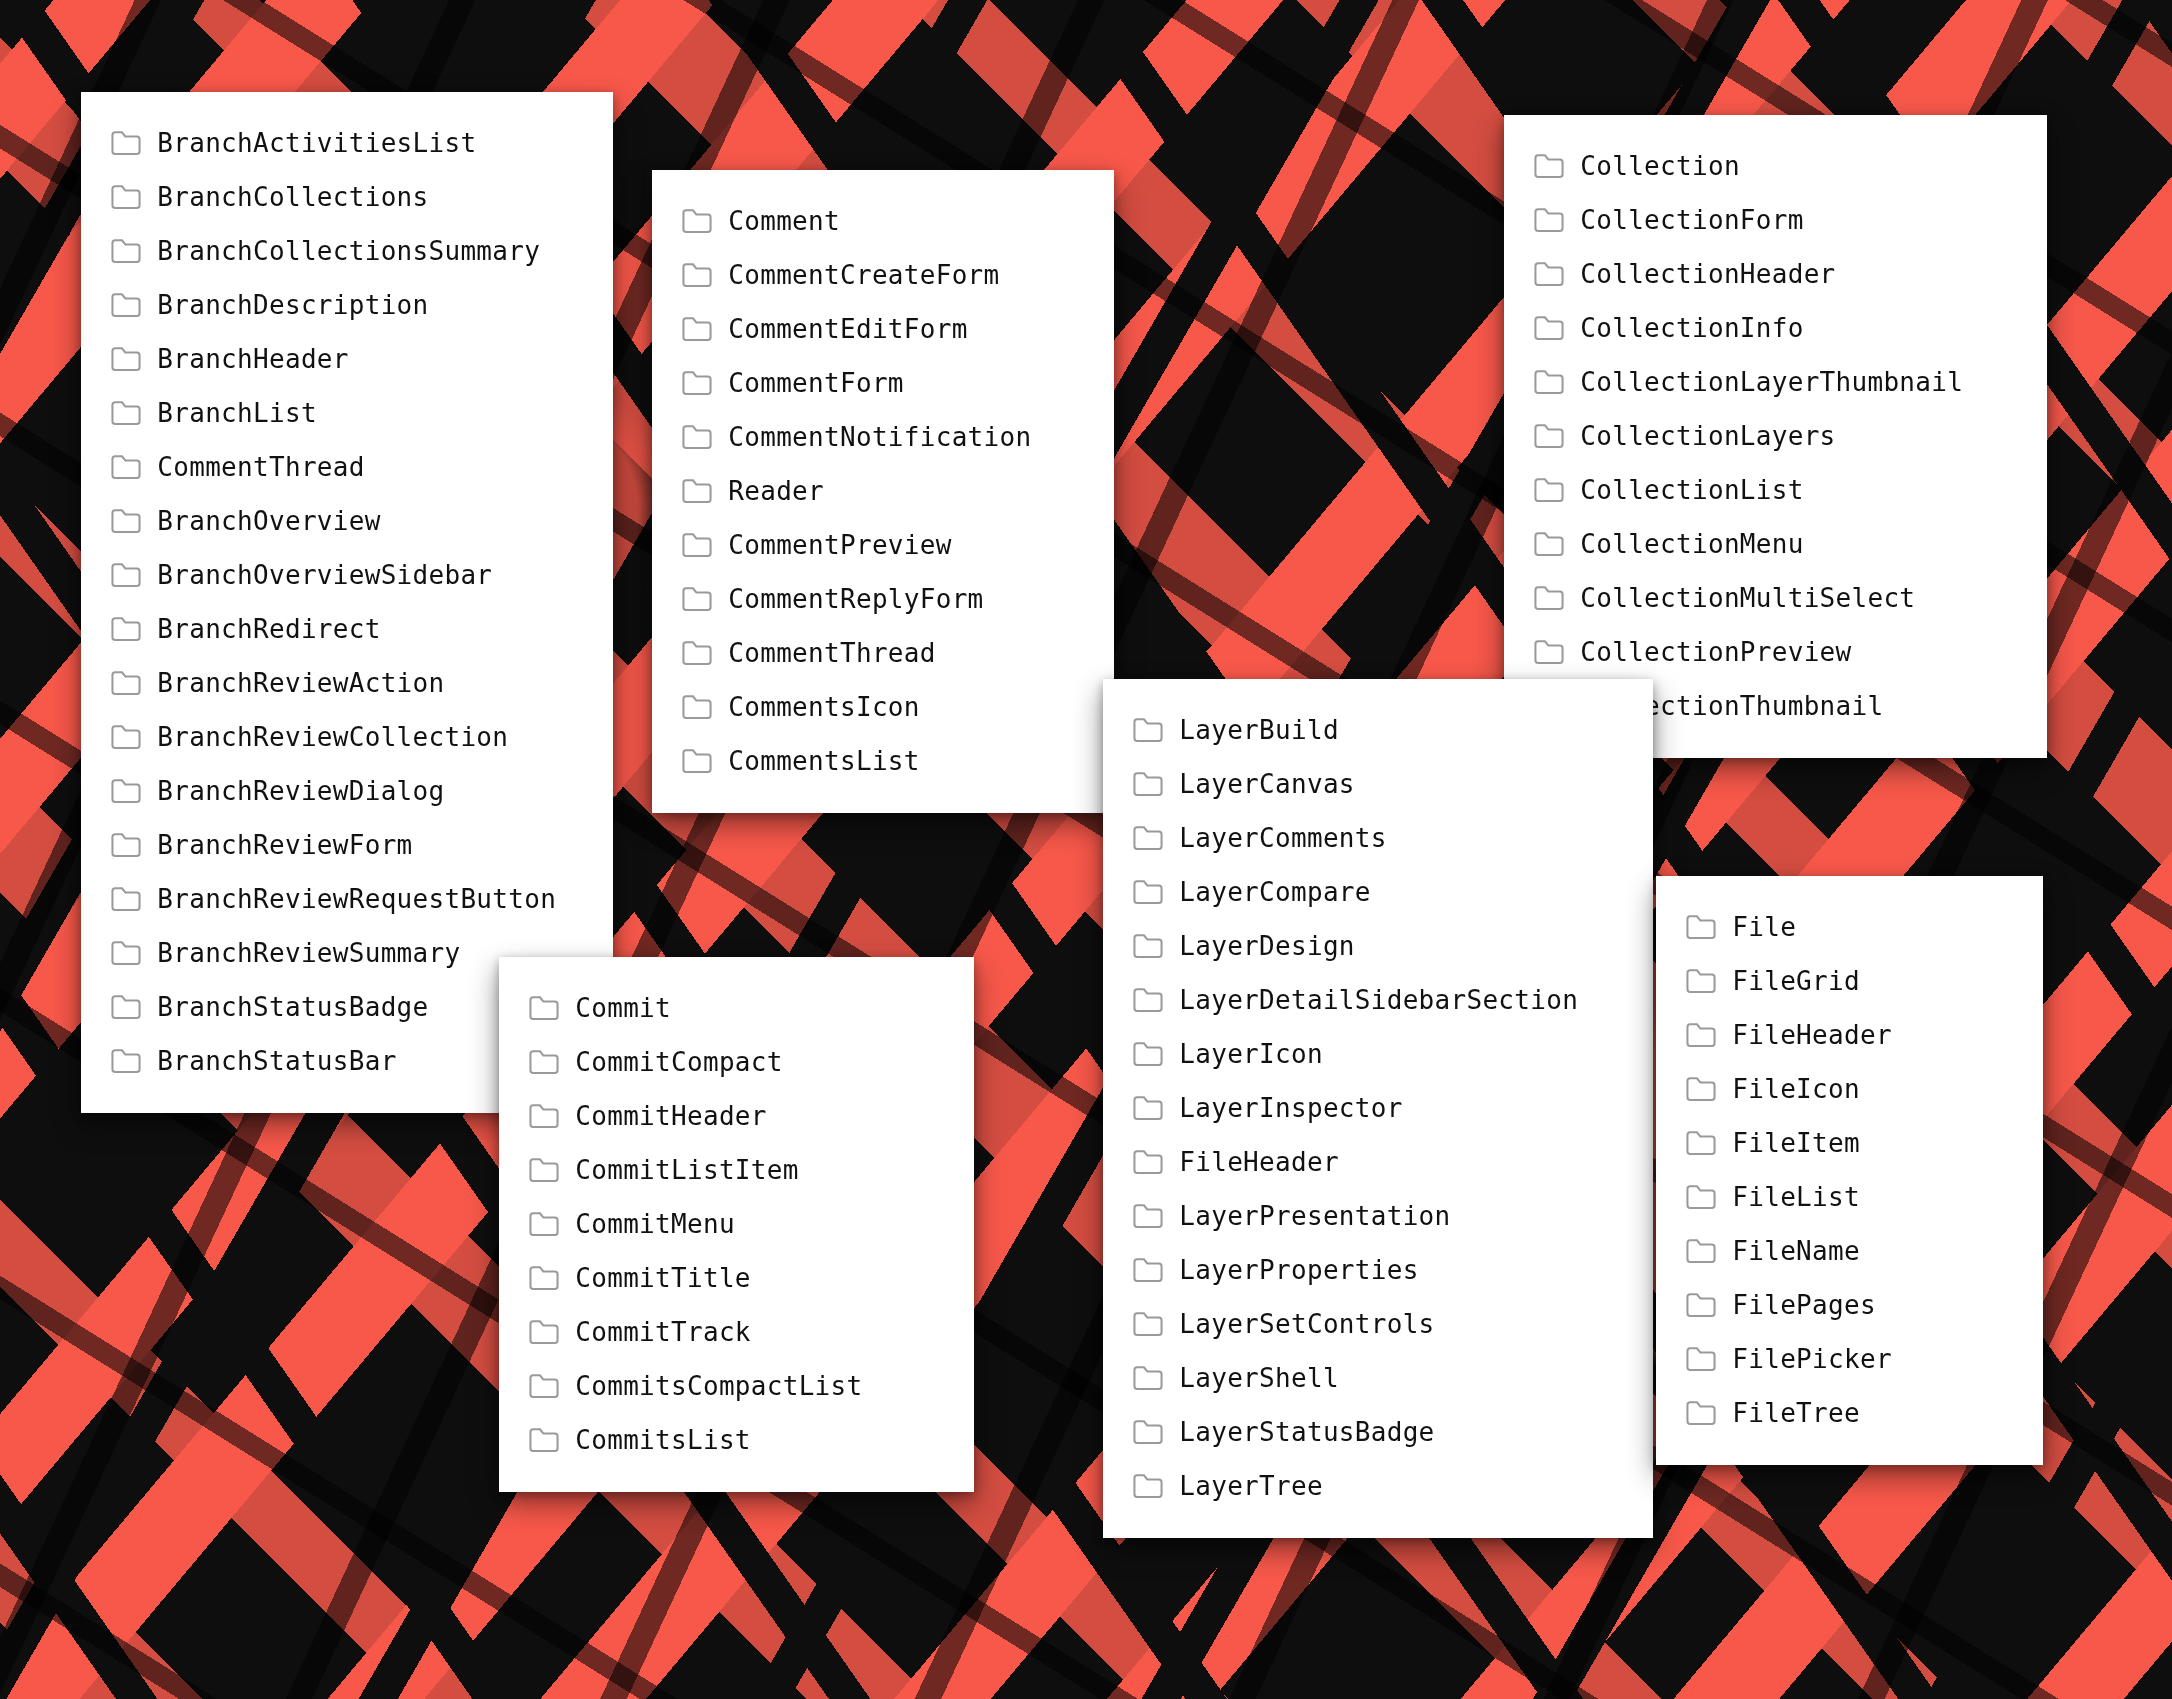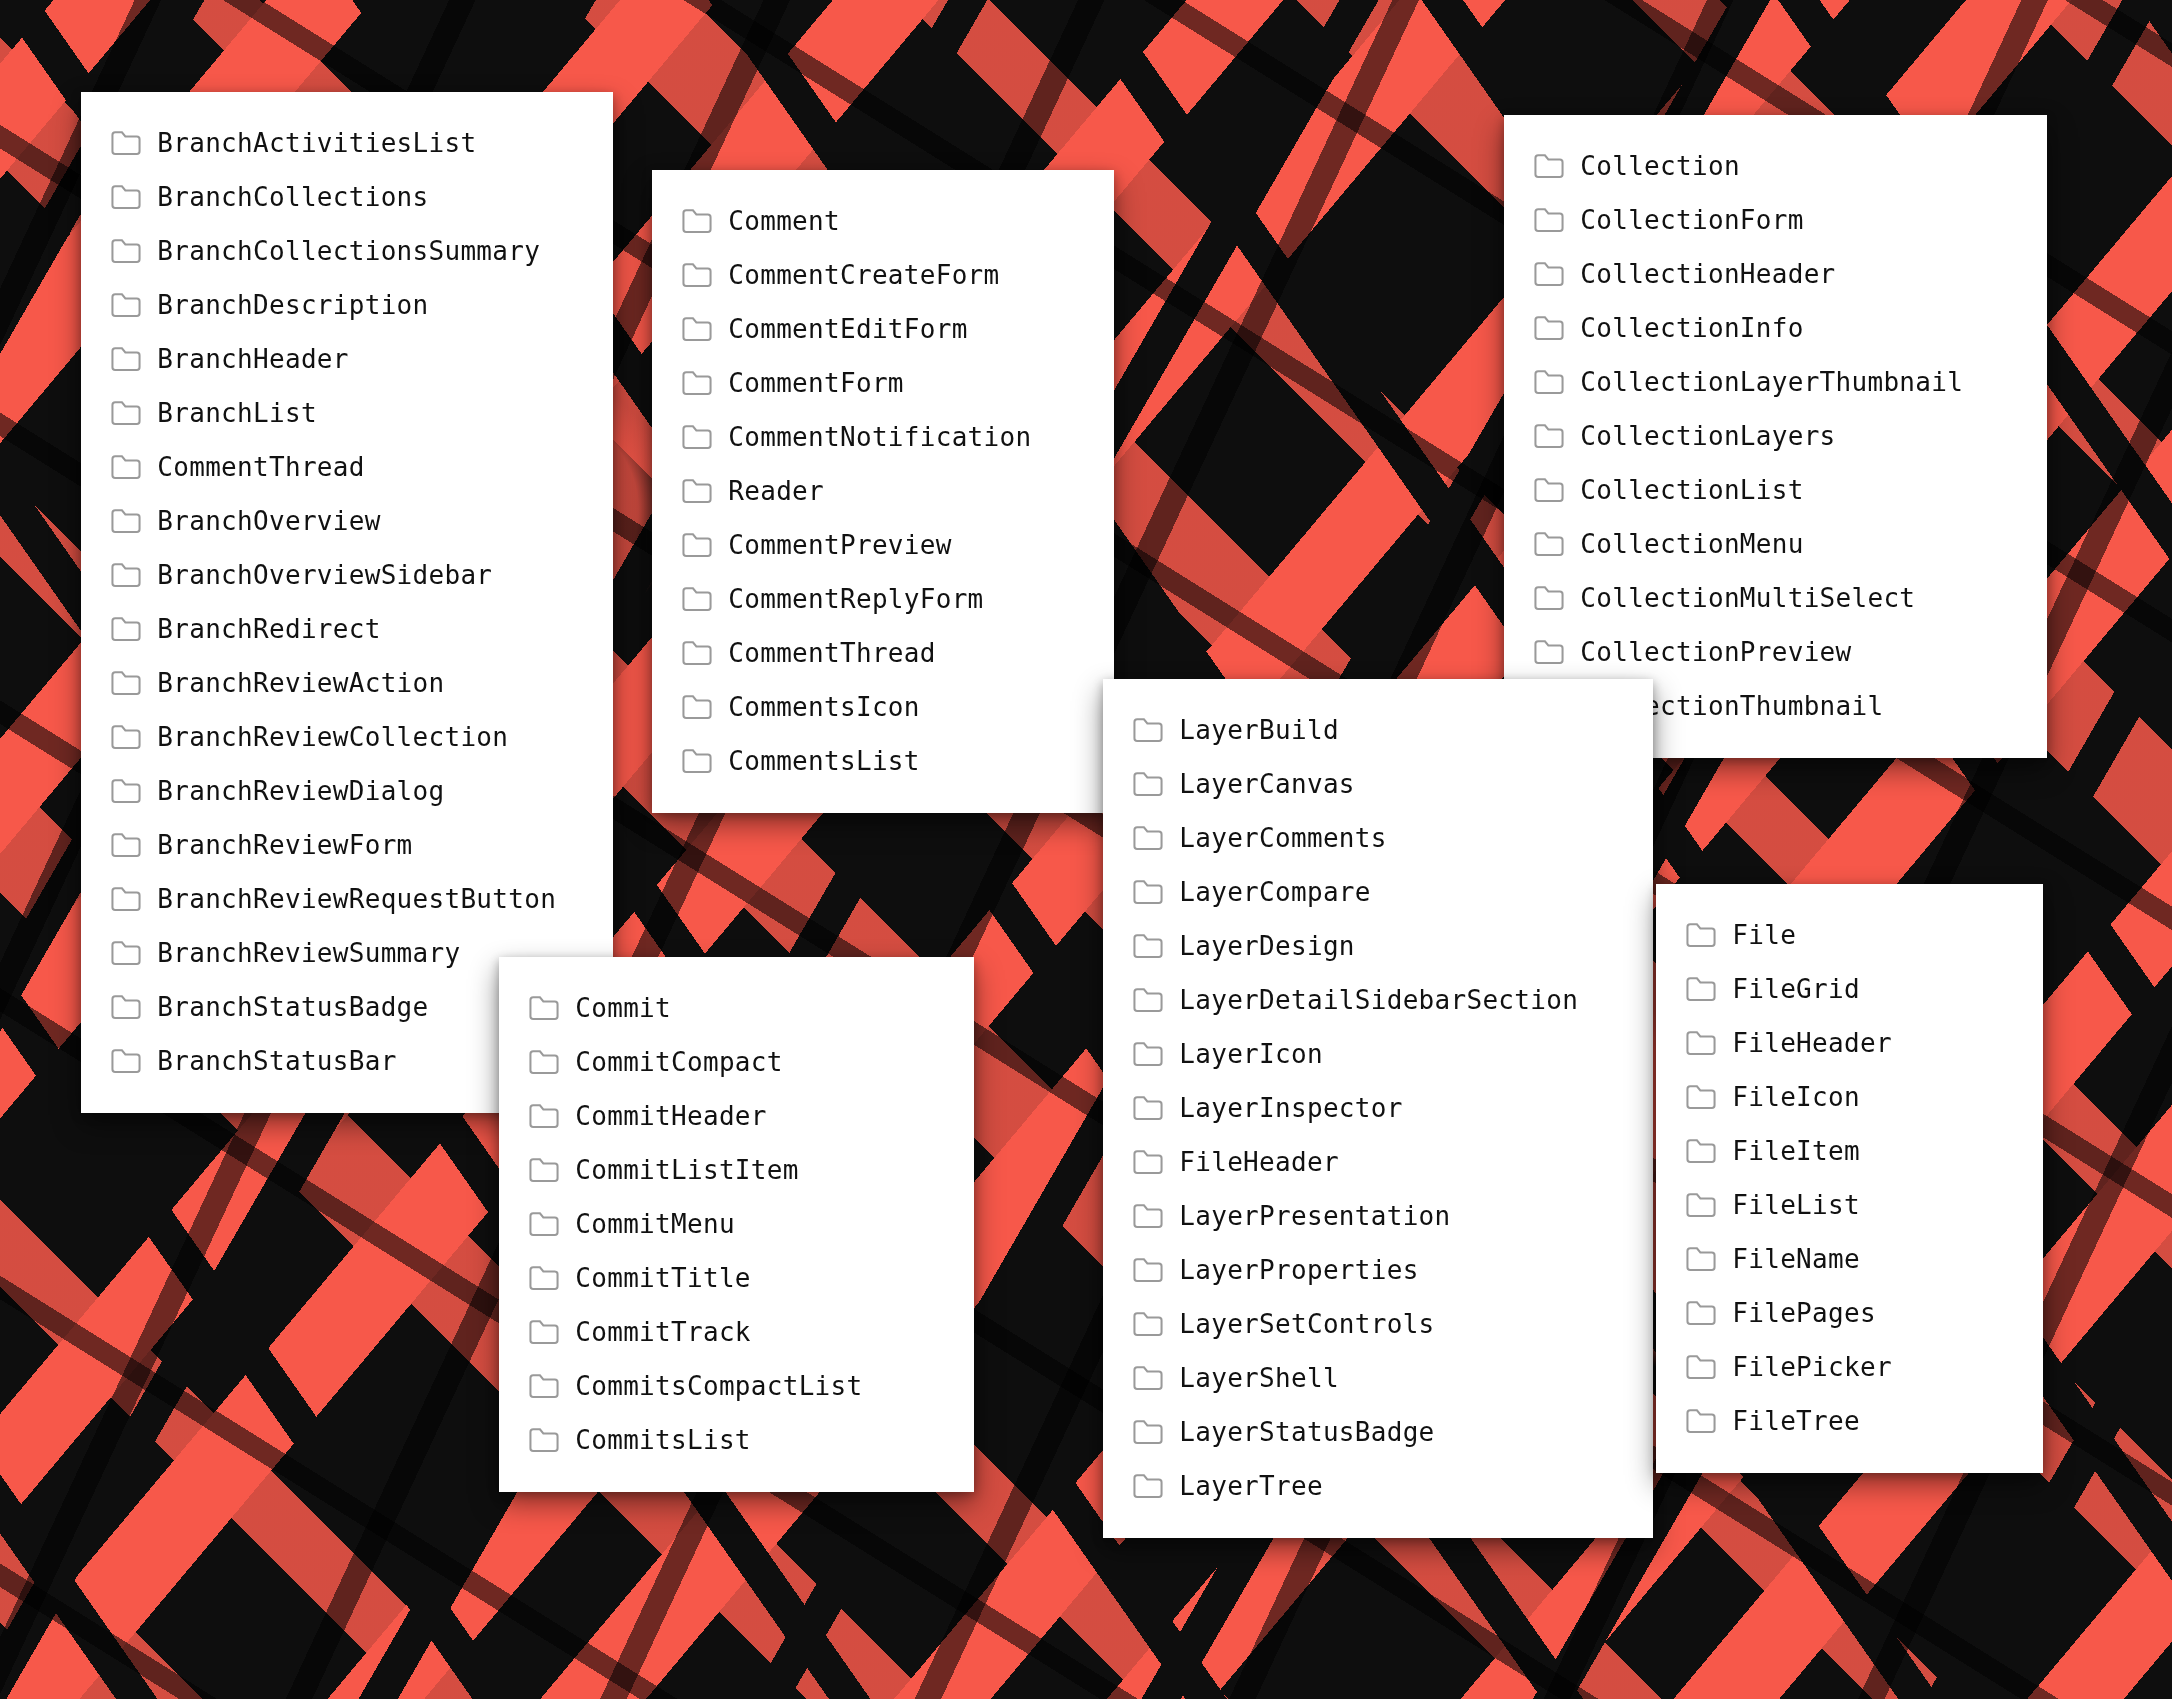--- a/index.html
+++ b/index.html
@@ -87,21 +87,21 @@
     fill: none;
     stroke-width: 3;
   }
 
   
   .c1 { left: 81px;  top: 92px;  width: 532px; z-index: 1; }
   .c2 { left: 652px;  top: 170px;  width: 462px; z-index: 2; }
   .c3 { left: 1456px; top: 115px;  width: 543px; z-index: 1; margin-left: 48px; }
   .c4 { left: 499px;  top: 957px; width: 475px; z-index: 3; }
   .c5 { left: 1103px; top: 679px; width: 550px; z-index: 2; }
-  .c6 { left: 1656px; top: 876px; width: 387px; z-index: 3; margin-top: 8px; }
+  .c6 { left: 1656px; top: 876px; width: 387px; z-index: 3; }
 </style>
 </head>
 <body>
 
 <div class="bg"></div>
 <div class="bg2"></div>
 
 <div class="card c1">
   <div class="item">
       <span class="folder-icon">

